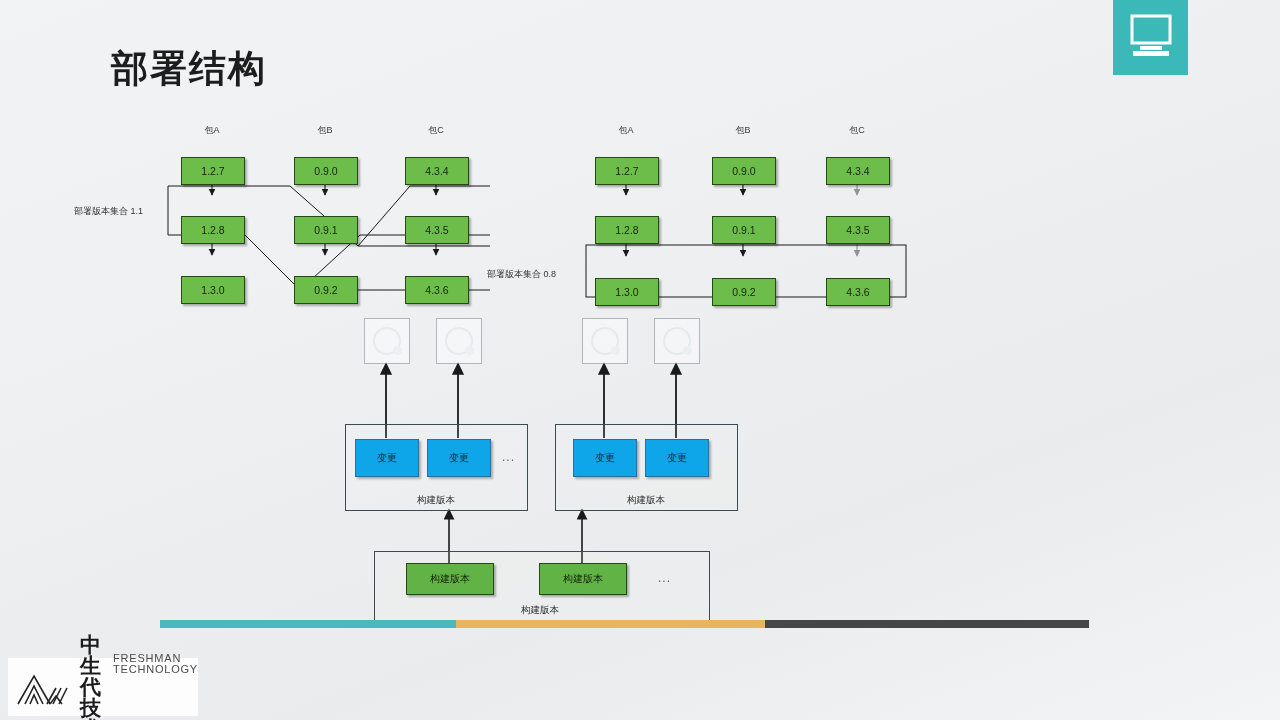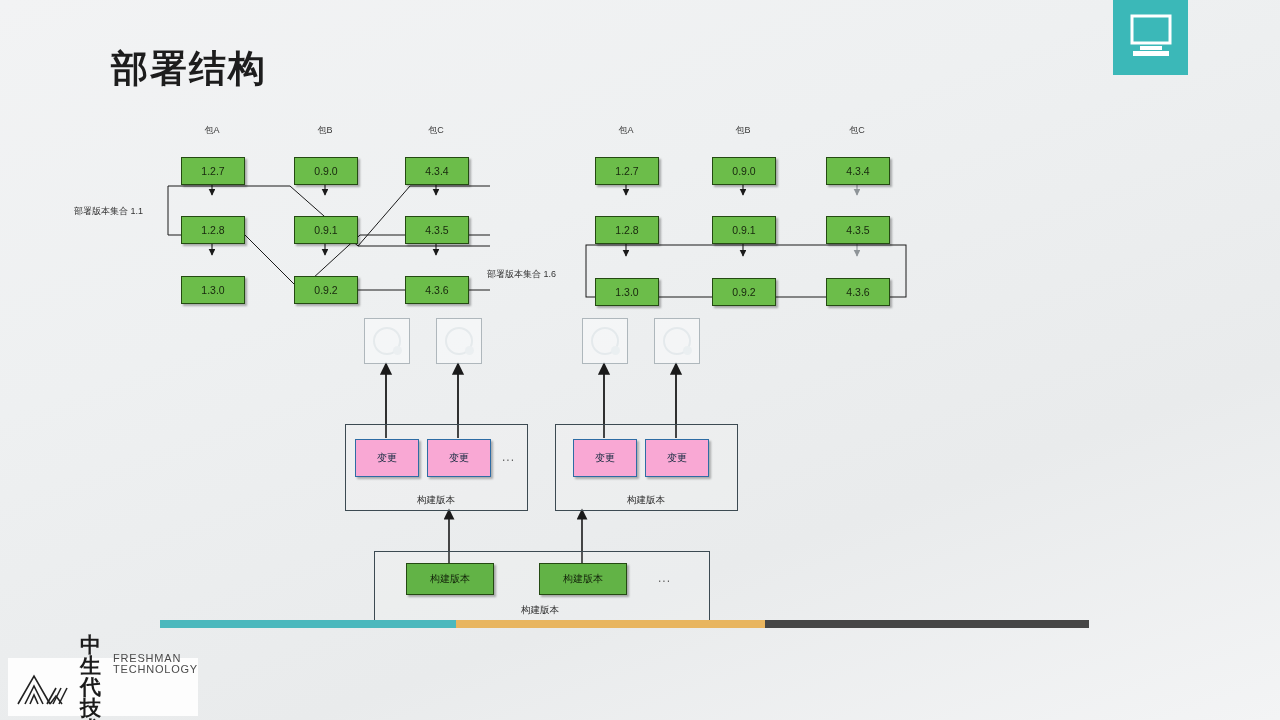--- a/index.html
+++ b/index.html
@@ -54,21 +54,21 @@
     position:absolute;left:50%;top:50%;transform:translate(-50%,-50%);
     width:24px;height:24px;border-radius:50%;
     border:2px solid #dfe6ea;
   }
   .ghost .gi::after{
     content:"";position:absolute;right:-3px;bottom:-2px;
     width:9px;height:9px;border-radius:50%;background:#eaf0f3;
   }
   .changebox{
     position:absolute;width:62px;height:36px;
-    background:#f9a8d4;border:1.2px solid #2e6ca4;
+    background:#0ea5e9;border:1.2px solid #2e6ca4;
     box-shadow:1.5px 1.5px 2px rgba(0,0,0,.28);
     display:flex;align-items:center;justify-content:center;
     font-size:10px;color:#10283d;
   }
   .group-box{
     position:absolute;border:1px solid #3c4a52;background:rgba(255,255,255,.10);
   }
   .group-caption{
     position:absolute;font-size:9.5px;color:#2c2c2c;
     transform:translateX(-50%);white-space:nowrap;
@@ -188,21 +188,21 @@
   <div class="vbox" style="left:595px;top:258px;">1.3.0</div>
 
   <div class="vbox" style="left:712px;top:137px;">0.9.0</div>
   <div class="vbox" style="left:712px;top:196px;">0.9.1</div>
   <div class="vbox" style="left:712px;top:258px;">0.9.2</div>
 
   <div class="vbox" style="left:826px;top:137px;">4.3.4</div>
   <div class="vbox" style="left:826px;top:196px;">4.3.5</div>
   <div class="vbox" style="left:826px;top:258px;">4.3.6</div>
 
-  <div class="set-label" style="left:487px;top:268px;">部署版本集合 1.6</div>
+  <div class="set-label" style="left:487px;top:268px;">部署版本集合 0.8</div>
 
   <div class="ghost" style="left:364px;top:318px;">
       <span class="gi"></span>
     </div>
   <div class="ghost" style="left:436px;top:318px;">
       <span class="gi"></span>
     </div>
 
   <div class="group-box" style="left:345px;top:424px;width:181px;height:85px;"></div>
   <div class="changebox" style="left:355px;top:439px;">变更</div>

